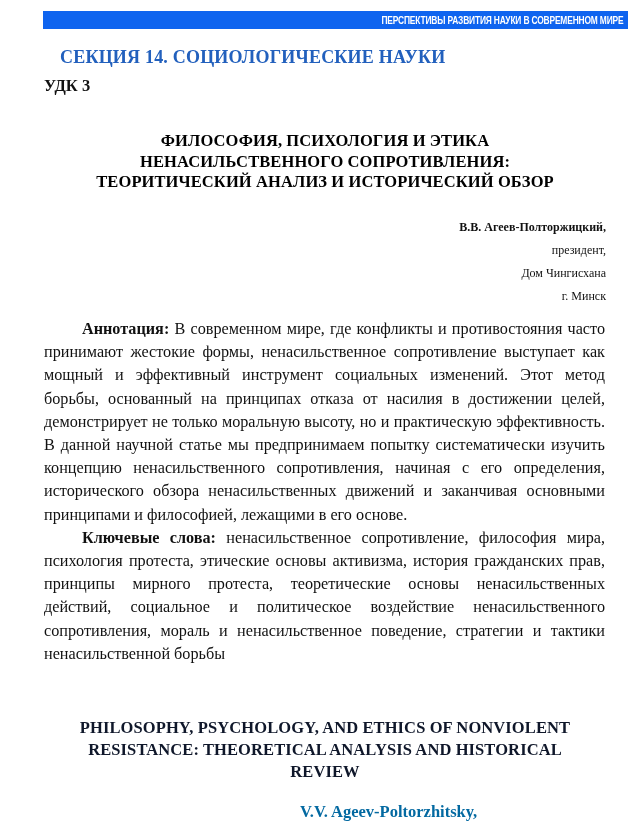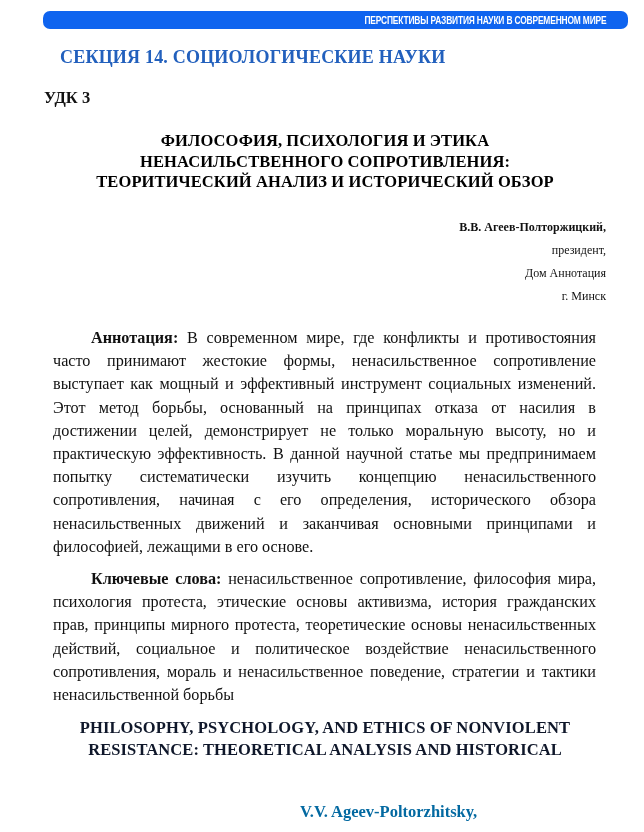--- a/index.html
+++ b/index.html
@@ -21,22 +21,21 @@
     position: absolute;
     left: 43px;
     top: 11px;
     width: 585px;
     height: 18px;
     background: #0f64ef;
     display: flex;
     align-items: center;
     justify-content: flex-end;
     box-sizing: border-box;
-    padding-right: 22px;
-    border-radius: 7px;
+    padding-right: 5px;
   }
   .banner-text {
     color: #ffffff;
     font-family: "Liberation Sans Narrow", "Liberation Sans", sans-serif;
     font-size: 10.5px;
     font-weight: 700;
     letter-spacing: -0.2px;
     transform: scaleX(0.80);
     transform-origin: right center;
     white-space: nowrap;
@@ -50,21 +49,21 @@
     font-weight: 700;
     color: #2260bd;
     letter-spacing: 0.2px;
     white-space: nowrap;
     margin-left: 16px;
   }
   
   .udk {
     position: absolute;
     left: 44px;
-    top: 88px;
+    top: 76px;
     font-size: 16.5px;
     font-weight: 700;
     color: #121212;
   }
   
   .ru-title {
     position: absolute;
     left: 44px;
     top: 131px;
     width: 562px;
@@ -94,21 +93,21 @@
     left: 44px;
     top: 318px;
     width: 561px;
     font-size: 16.2px;
     line-height: 23.2px;
     text-align: justify;
     text-justify: inter-word;
     color: #111111;
   }
   .body-text p {
-    margin: 9px;
+    margin: 0;
     text-indent: 38px;
   }
   .lead { font-weight: 700; }
   
   .en-title {
     position: absolute;
     left: 44px;
     top: 717px;
     width: 562px;
     text-align: center;
@@ -146,29 +145,30 @@
 
   <div class="ru-title">
     <div>ФИЛОСОФИЯ, ПСИХОЛОГИЯ И ЭТИКА</div>
     <div>НЕНАСИЛЬСТВЕННОГО СОПРОТИВЛЕНИЯ:</div>
     <div>ТЕОРИТИЧЕСКИЙ АНАЛИЗ И ИСТОРИЧЕСКИЙ ОБЗОР</div>
   </div>
 
   <div class="author-block">
     <div class="author-name">В.В. Агеев-Полторжицкий,</div>
     <div>президент,</div>
-    <div>Дом Аннотация</div>
+    <div>Дом Чингисхана</div>
     <div>г. Минск</div>
   </div>
 
   <div class="body-text">
     <p><span class="lead">Аннотация:</span><span> В современном мире, где конфликты и противостояния часто принимают жестокие формы, ненасильственное сопротивление выступает как мощный и эффективный инструмент социальных изменений. Этот метод борьбы, основанный на принципах отказа от насилия в достижении целей, демонстрирует не только моральную высоту, но и практическую эффективность. В данной научной статье мы предпринимаем попытку систематически изучить концепцию ненасильственного сопротивления, начиная с его определения, исторического обзора ненасильственных движений и заканчивая основными принципами и философией, лежащими в его основе.</span></p>
     <p><span class="lead">Ключевые слова:</span><span> ненасильственное сопротивление, философия мира, психология протеста, этические основы активизма, история гражданских прав, принципы мирного протеста, теоретические основы ненасильственных действий, социальное и политическое воздействие ненасильственного сопротивления, мораль и ненасильственное поведение, стратегии и тактики ненасильственной борьбы</span></p>
   </div>
 
   <div class="en-title">
     <div>PHILOSOPHY, PSYCHOLOGY, AND ETHICS OF NONVIOLENT</div>
     <div>RESISTANCE: THEORETICAL ANALYSIS AND HISTORICAL</div>
+    <div>REVIEW</div>
   </div>
 
   <div class="en-author">V.V. Ageev-Poltorzhitsky,</div>
 
 </div>
 
 </body></html>

